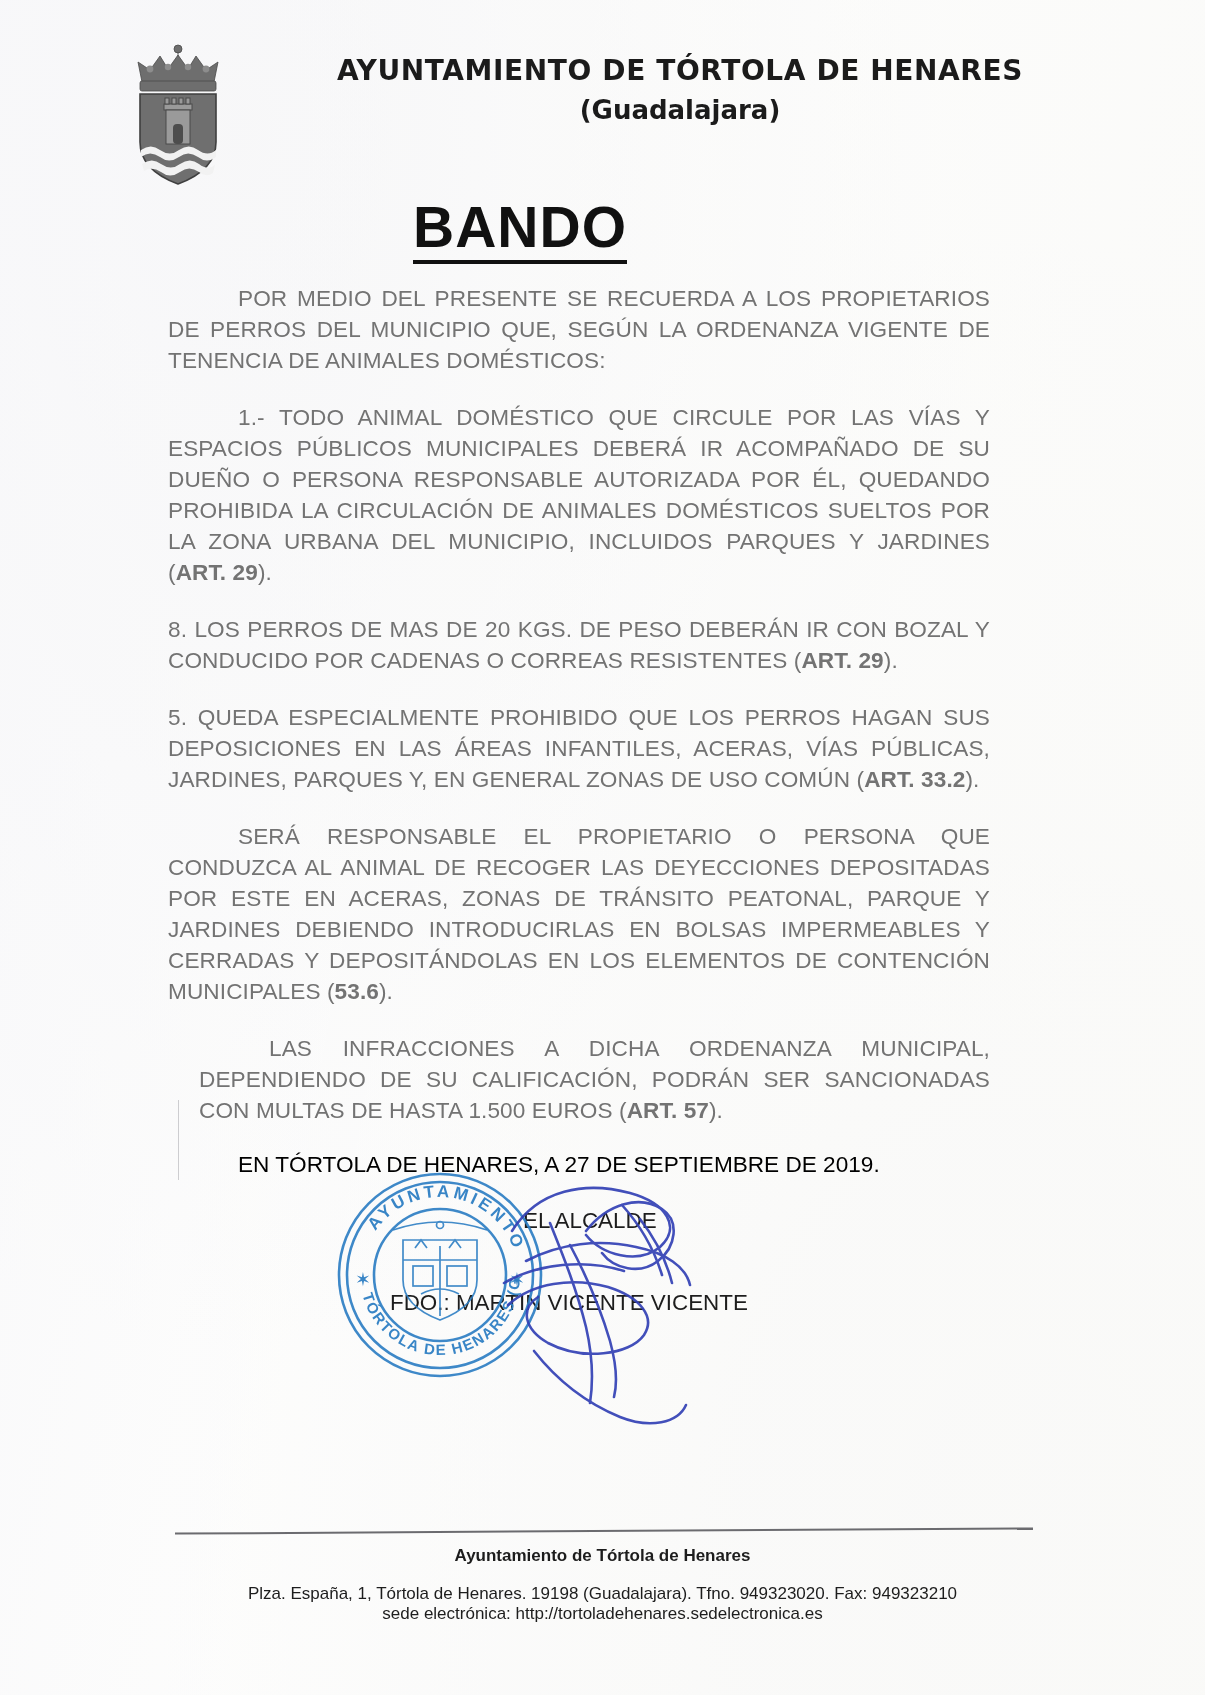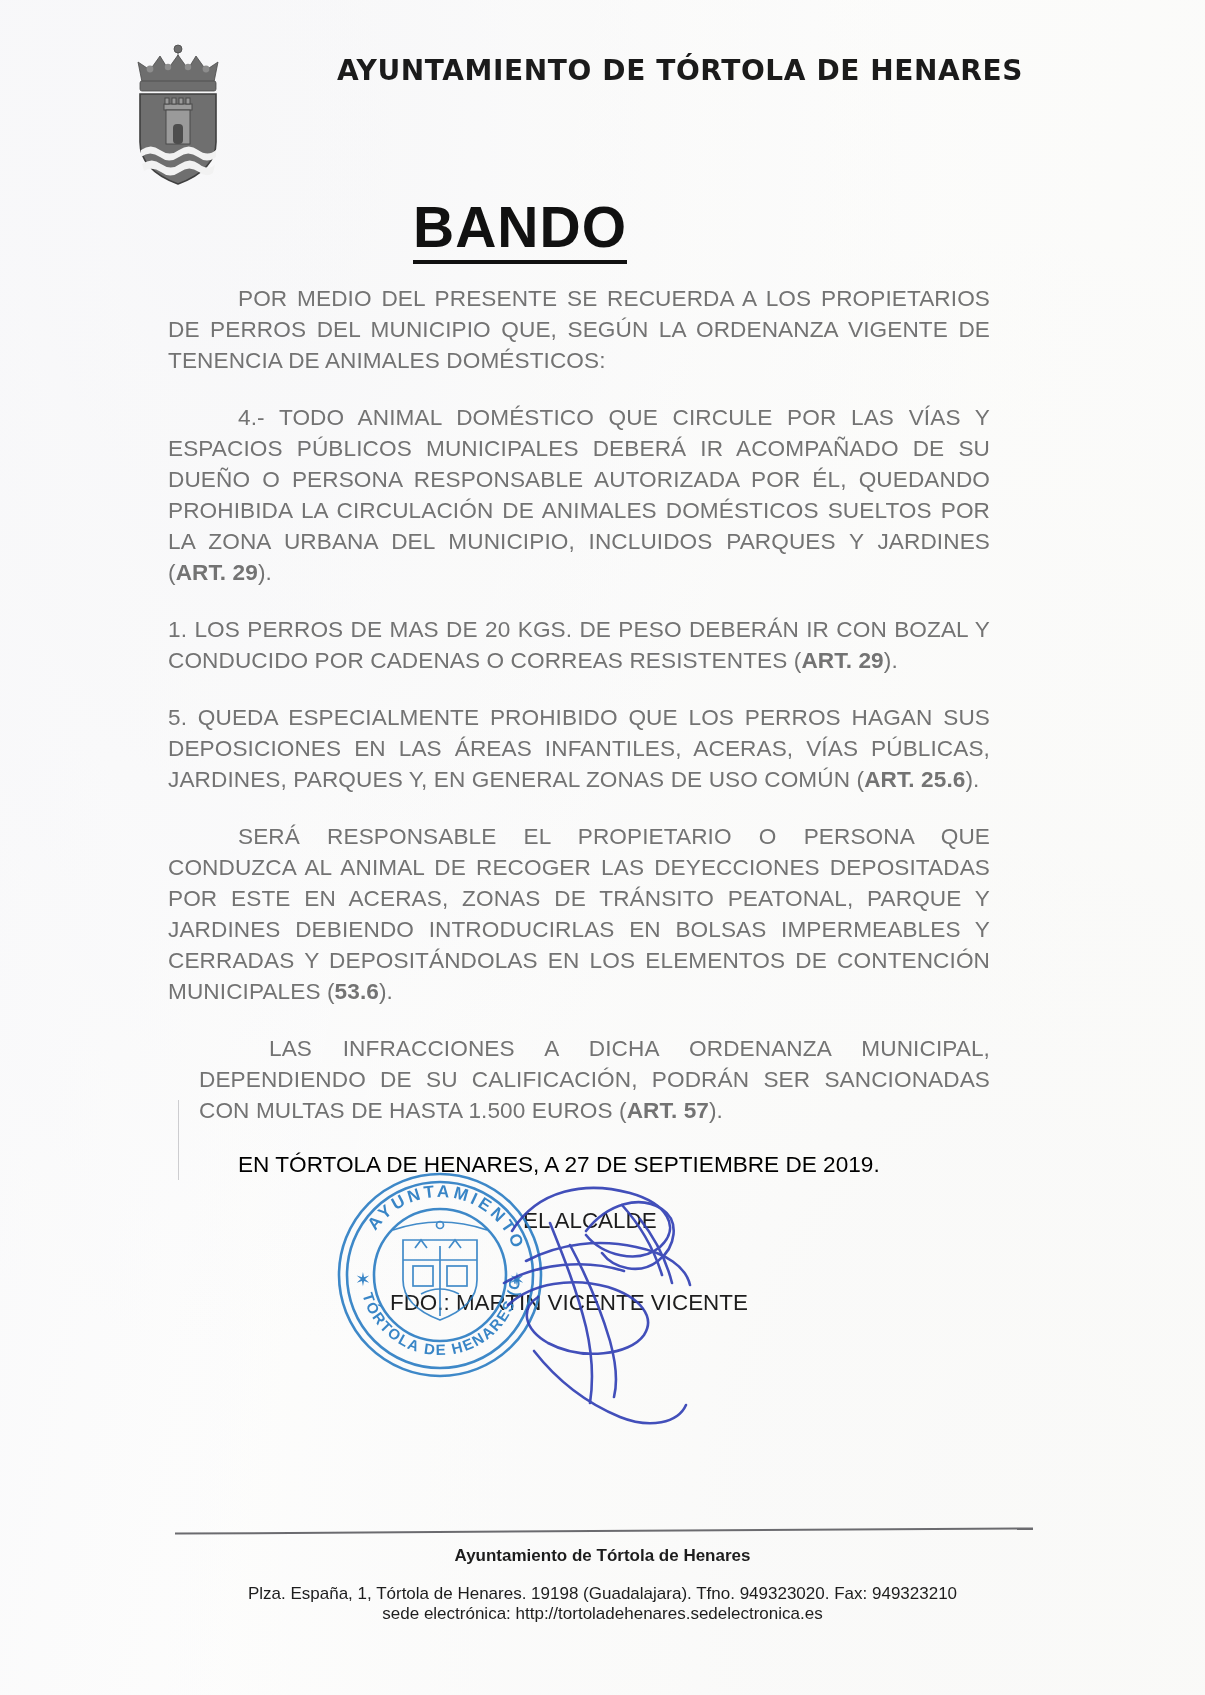--- a/index.html
+++ b/index.html
@@ -244,43 +244,44 @@
 
         <g fill="#f2f2f2">
           <path d="M25 114 q10 -7 19 0 q10 7 19 0 q10 -7 19 0 q10 7 18 0 l0 7 q-9 7 -18 0 q-10 -7 -19 0 q-10 7 -19 0 q-10 -7 -19 0 Z"></path>
           <path d="M26 128 q10 -7 19 0 q10 7 19 0 q10 -7 19 0 q9 7 16 1 l-2 8 q-7 5 -14 -1 q-10 -7 -19 0 q-10 7 -19 0 q-9 -6 -17 -1 Z"></path>
         </g>
       </svg>
     </div>
 
     <div class="header-titles">
       <div class="org-name">AYUNTAMIENTO DE TÓRTOLA DE HENARES</div>
+      <div class="org-prov">(Guadalajara)</div>
     </div>
   </div>
 
   <div class="doc-title-wrap layer">
     <span class="doc-title">BANDO</span>
   </div>
 
   <div class="body-block layer">
 
     <p class="para indent">
       <span>POR MEDIO DEL PRESENTE SE RECUERDA A LOS PROPIETARIOS DE PERROS DEL MUNICIPIO QUE, SEGÚN LA ORDENANZA VIGENTE DE TENENCIA DE ANIMALES DOMÉSTICOS:</span>
     </p>
 
     <p class="para indent">
-      <span>4.- TODO ANIMAL DOMÉSTICO QUE CIRCULE POR LAS VÍAS Y ESPACIOS PÚBLICOS MUNICIPALES DEBERÁ IR ACOMPAÑADO DE SU DUEÑO O PERSONA RESPONSABLE AUTORIZADA POR ÉL, QUEDANDO PROHIBIDA LA CIRCULACIÓN DE ANIMALES DOMÉSTICOS SUELTOS POR LA ZONA URBANA DEL MUNICIPIO, INCLUIDOS PARQUES Y JARDINES (</span><b>ART. 29</b><span>).</span>
+      <span>1.- TODO ANIMAL DOMÉSTICO QUE CIRCULE POR LAS VÍAS Y ESPACIOS PÚBLICOS MUNICIPALES DEBERÁ IR ACOMPAÑADO DE SU DUEÑO O PERSONA RESPONSABLE AUTORIZADA POR ÉL, QUEDANDO PROHIBIDA LA CIRCULACIÓN DE ANIMALES DOMÉSTICOS SUELTOS POR LA ZONA URBANA DEL MUNICIPIO, INCLUIDOS PARQUES Y JARDINES (</span><b>ART. 29</b><span>).</span>
     </p>
 
     <p class="para">
-      <span>1. LOS PERROS DE MAS DE 20 KGS. DE PESO DEBERÁN IR CON BOZAL Y CONDUCIDO POR CADENAS O CORREAS RESISTENTES (</span><b>ART. 29</b><span>).</span>
+      <span>8. LOS PERROS DE MAS DE 20 KGS. DE PESO DEBERÁN IR CON BOZAL Y CONDUCIDO POR CADENAS O CORREAS RESISTENTES (</span><b>ART. 29</b><span>).</span>
     </p>
 
     <p class="para">
-      <span>5. QUEDA ESPECIALMENTE PROHIBIDO QUE LOS PERROS HAGAN SUS DEPOSICIONES EN LAS ÁREAS INFANTILES, ACERAS, VÍAS PÚBLICAS, JARDINES, PARQUES Y, EN GENERAL ZONAS DE USO COMÚN (</span><b>ART. 25.6</b><span>).</span>
+      <span>5. QUEDA ESPECIALMENTE PROHIBIDO QUE LOS PERROS HAGAN SUS DEPOSICIONES EN LAS ÁREAS INFANTILES, ACERAS, VÍAS PÚBLICAS, JARDINES, PARQUES Y, EN GENERAL ZONAS DE USO COMÚN (</span><b>ART. 33.2</b><span>).</span>
     </p>
 
     <p class="para indent">
       <span>SERÁ RESPONSABLE EL PROPIETARIO O PERSONA QUE CONDUZCA AL ANIMAL DE RECOGER LAS DEYECCIONES DEPOSITADAS POR ESTE EN ACERAS, ZONAS DE TRÁNSITO PEATONAL, PARQUE Y JARDINES DEBIENDO INTRODUCIRLAS EN BOLSAS IMPERMEABLES Y CERRADAS Y DEPOSITÁNDOLAS EN LOS ELEMENTOS DE CONTENCIÓN MUNICIPALES (</span><b>53.6</b><span>).</span>
     </p>
 
     <p class="para indent tight">
       <span>LAS INFRACCIONES A DICHA ORDENANZA MUNICIPAL, DEPENDIENDO DE SU CALIFICACIÓN, PODRÁN SER SANCIONADAS CON MULTAS DE HASTA 1.500 EUROS (</span><b>ART. 57</b><span>).</span>
     </p>
 

